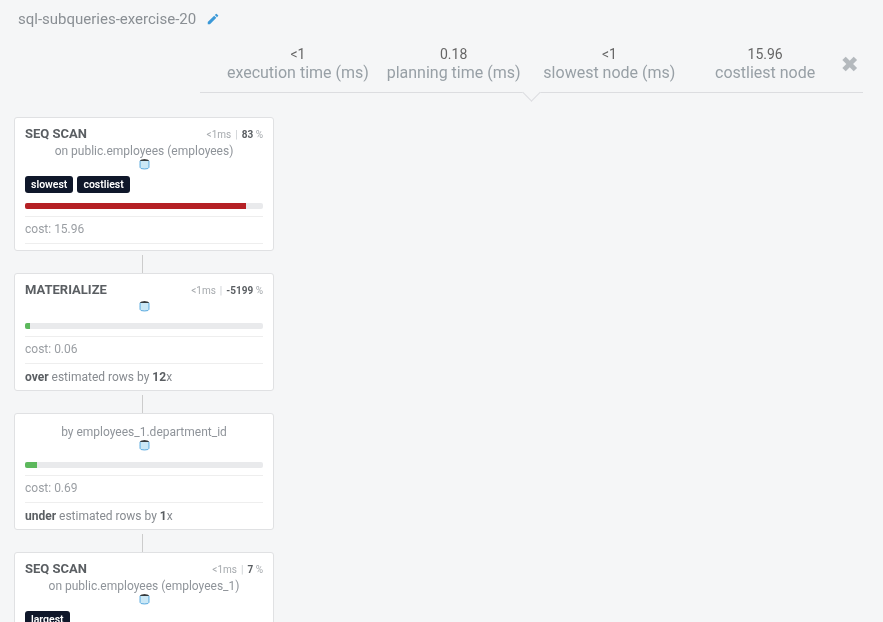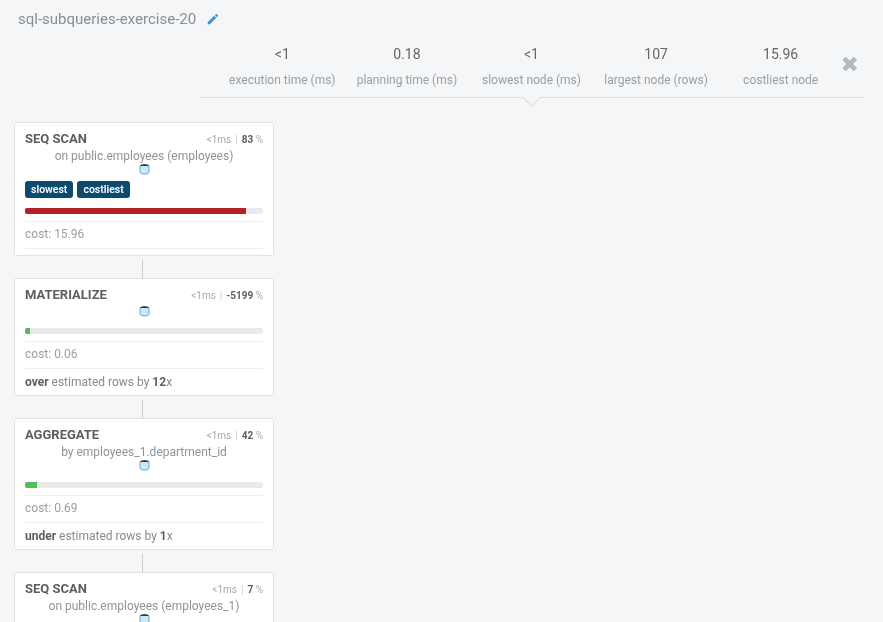--- a/index.html
+++ b/index.html
@@ -41,22 +41,22 @@
   .stat-col {
     text-align: center;
     flex: 1;
   }
   .stat-val {
     color: #666;
     font-size: 14px;
   }
   .stat-label {
     color: #98a0a6;
-    font-size: 12px;
-    margin-top: 11px;
+    font-size: 16px;
+    margin-top: 1px;
   }
   .close-x {
     position: absolute;
     right: 4px;
     top: 14px;
     font-size: 22px;
     color: #b4b9bd;
     cursor: pointer;
   }
   .stats-bar::after {
@@ -120,21 +120,21 @@
     width: 13px;
     height: 13px;
   }
   .db-icon svg path { stroke: #3b99d8; fill: #cbe8f6; }
   .tags {
     display: flex;
     gap: 4px;
     margin-top: 5px;
   }
   .tag {
-    background: #0c4a6e;
+    background: #0f172a;
     color: #fff;
     font-size: 10.5px;
     font-weight: 600;
     padding: 2px 6px;
     border-radius: 3px;
   }
   .bar-track {
     width: 100%;
     height: 6px;
     background: #e9eaec;
@@ -180,24 +180,20 @@
   </div>
   <div class="stat-col">
     <div class="stat-val">0.18</div>
     <div class="stat-label">planning time (ms)</div>
   </div>
   <div class="stat-col">
     <div class="stat-val">&lt;1</div>
     <div class="stat-label">slowest node (ms)</div>
   </div>
   <div class="stat-col">
-    <div class="stat-val">107</div>
-    <div class="stat-label">largest node (rows)</div>
-  </div>
-  <div class="stat-col">
     <div class="stat-val">15.96</div>
     <div class="stat-label">costliest node</div>
   </div>
   <span class="close-x">✖</span>
 </div>
 
 <div class="nodes" id="nodes-container">
     <div class="node">
       <div class="node-head">
         <span class="node-op">SEQ SCAN</span>
@@ -239,24 +235,20 @@
       <div class="bar-track">
         <div class="bar-fill" style="width:2%;background:#5cb85c"></div>
       </div>
       <div class="divider"></div>
       <div class="cost-line">cost: 0.06</div>
       <div class="divider"></div>
       <div class="est-line"><b>over</b> estimated rows by <b>12</b>x</div>
     </div>
     <div class="node-connector"></div>
     <div class="node">
-      <div class="node-head">
-        <span class="node-op">AGGREGATE</span>
-        <span class="node-metrics">&lt;1ms<span class="node-sep">|</span><b>42</b> %</span>
-      </div>
       <div class="node-sub">
         <span class="node-target">by employees_1.department_id</span>
         <span class="db-icon"><svg viewBox="0 0 16 16">
             <ellipse cx="8" cy="3.5" rx="5.5" ry="2" stroke-width="1"></ellipse>
             <path d="M2.5 3.5 v4 a5.5 2 0 0 0 11 0 v-4" fill="none" stroke-width="1"></path>
             <path d="M2.5 7.5 v4 a5.5 2 0 0 0 11 0 v-4" fill="none" stroke-width="1"></path>
           </svg></span>
       </div>
       <div class="bar-track">
         <div class="bar-fill" style="width:5%;background:#5cb85c"></div>

